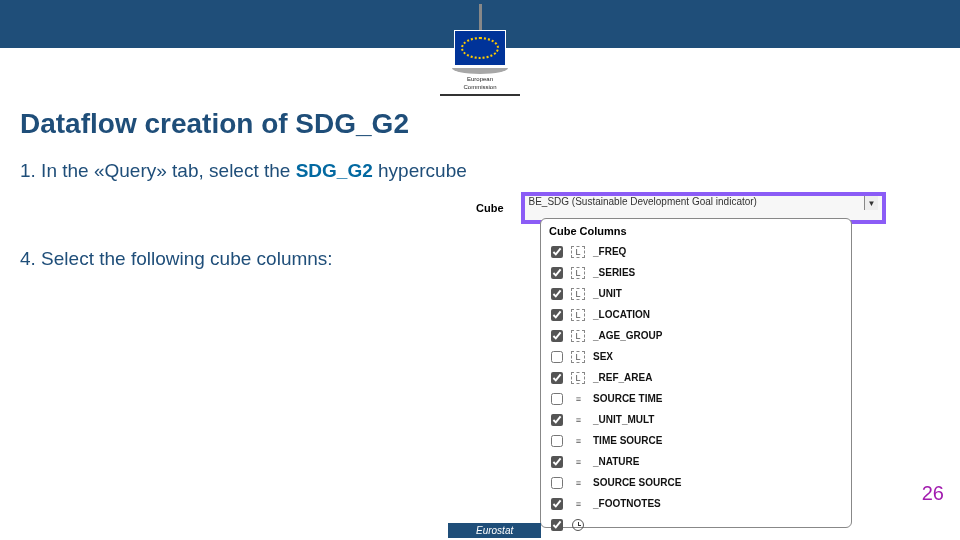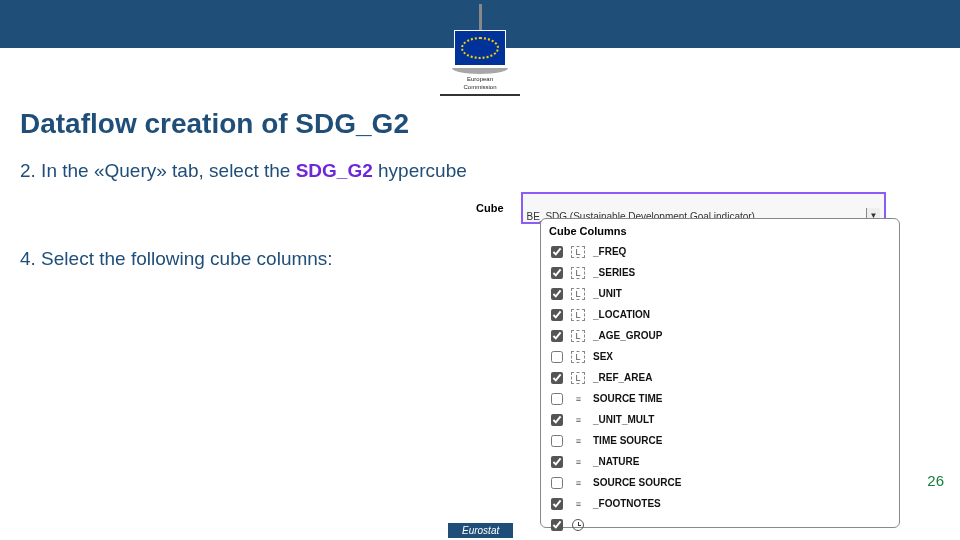--- a/index.html
+++ b/index.html
@@ -9,64 +9,64 @@
   .logo-wrap { position: absolute; top: 4px; left: 430px; width: 100px; height: 92px; text-align: center; }
   .logo-pole { width: 3px; height: 28px; background: #888; margin: 0 auto; }
   .logo-flag { width: 52px; height: 36px; background: #003399; margin: -2px auto 0; position: relative; border: 1px solid #fff; }
   .logo-flag::after { content: ""; position: absolute; inset: 6px; border-radius: 50%; border: 2px dotted #ffcc00; }
   .logo-swoosh { width: 56px; height: 12px; border-bottom: 6px solid #a7a7a7; border-radius: 0 0 50% 50%; margin: -4px auto 0; }
   .logo-text { font-size: 6px; color: #222; line-height: 1; margin-top: 2px; }
   .logo-underline { width: 80px; height: 2px; background: #333; margin: 4px auto 0; }
 
   .title { position: absolute; top: 108px; left: 20px; font-size: 28px; font-weight: bold; color: #1f4e79; }
   .step3 { position: absolute; top: 160px; left: 20px; font-size: 19px; color: #1f4e79; }
-  .step3 strong { color: #6d28d9; }
+  .step3 strong { color: #0369a1; }
   .step4 { position: absolute; top: 232px; left: 20px; font-size: 19px; color: #1f4e79; margin-top: 16px; }
 
   .cube-row { position: absolute; top: 192px; left: 476px; width: 410px; display: flex; align-items: center; gap: 17px; font-size: 11px; }
   .cube-row .label { font-weight: bold; }
-  .cube-row .select { flex: 1; height: 32px; border: 2px solid #8b5cf6; display: flex; align-items: flex-end; padding: 0 4px; font-size: 10px; color: #333; background: #f7f7f7; justify-content: space-between; }
+  .cube-row .select { flex: 1; height: 32px; border: 4px solid #8b5cf6; display: flex; align-items: flex-start; padding: 0 4px; font-size: 10px; color: #333; background: #f7f7f7; justify-content: space-between; }
   .caret { width: 14px; height: 14px; border-left: 1px solid #888; display: flex; align-items: center; justify-content: center; font-size: 8px; color: #333; background: #eee; }
 
-  .panel { position: absolute; top: 218px; left: 540px; width: 360px; height: 310px; border: 1px solid #888; border-radius: 6px; background: #fff; }
+  .panel { position: absolute; top: 218px; left: 540px; width: 312px; height: 310px; border: 1px solid #888; border-radius: 6px; background: #fff; }
   .panel-title { font-size: 11px; font-weight: bold; padding: 6px 8px 4px; }
   .col-list { padding: 0 10px; }
   .col-item { display: flex; align-items: center; gap: 8px; height: 21px; font-size: 10px; color: #111; }
   .col-item input[type=checkbox] { width: 12px; height: 12px; accent-color: #555; border: 1px solid #666; }
   .ico { width: 14px; height: 12px; display: inline-flex; align-items: center; justify-content: center; font-size: 9px; }
   .ico-L { border: 1px dashed #888; color: #555; }
   .ico-eq { color: #555; letter-spacing: -1px; }
   .ico-box { width: 12px; height: 10px; background: #eee; border: 1px solid #aaa; position: relative; }
   .ico-box::before { content: ""; position: absolute; left: 2px; top: 2px; width: 4px; height: 4px; background: #c0504d; }
   .ico-clock { width: 12px; height: 12px; border: 1px solid #555; border-radius: 50%; position: relative; }
   .ico-clock::before { content: ""; position: absolute; left: 5px; top: 2px; width: 1px; height: 4px; background: #333; }
   .ico-clock::after { content: ""; position: absolute; left: 5px; top: 5px; width: 3px; height: 1px; background: #333; }
   .col-name { font-weight: bold; }
 
-  .pagenum { position: absolute; right: 16px; top: 472px; font-size: 15px; color: #15803d; }
-  .footer-chip { position: absolute; left: 448px; bottom: 2px; background: #1f4e79; color: #fff; font-size: 10px; font-style: italic; padding: 2px 14px; }
+  .pagenum { position: absolute; right: 16px; top: 482px; font-size: 20px; color: #a21caf; }
+  .footer-chip { position: absolute; left: 448px; bottom: 2px; background: #1f4e79; color: #fff; font-size: 10px; font-style: italic; padding: 2px 28px; }
 </style>
 </head>
 <body>
 
 <div class="header-band"></div>
 
 <div class="logo-wrap">
   <div class="logo-pole"></div>
   <div class="logo-flag"></div>
   <div class="logo-swoosh"></div>
   <div class="logo-text">European</div>
   <div class="logo-text">Commission</div>
   <div class="logo-underline"></div>
 </div>
 
 <h1 class="title">Dataflow creation of SDG_G2</h1>
 
 <p class="step3">
-  <span>2. In the «Query» tab, select the </span><strong>SDG_G2</strong><span> hypercube</span>
+  <span>1. In the «Query» tab, select the </span><strong>SDG_G2</strong><span> hypercube</span>
 </p>
 
 <p class="step4">4. Select the following cube columns:</p>
 
 <div class="cube-row">
   <span class="label">Cube</span>
   <div class="select">
     <span>BE_SDG (Sustainable Development Goal indicator)</span>
     <span class="caret">▼</span>
   </div>

